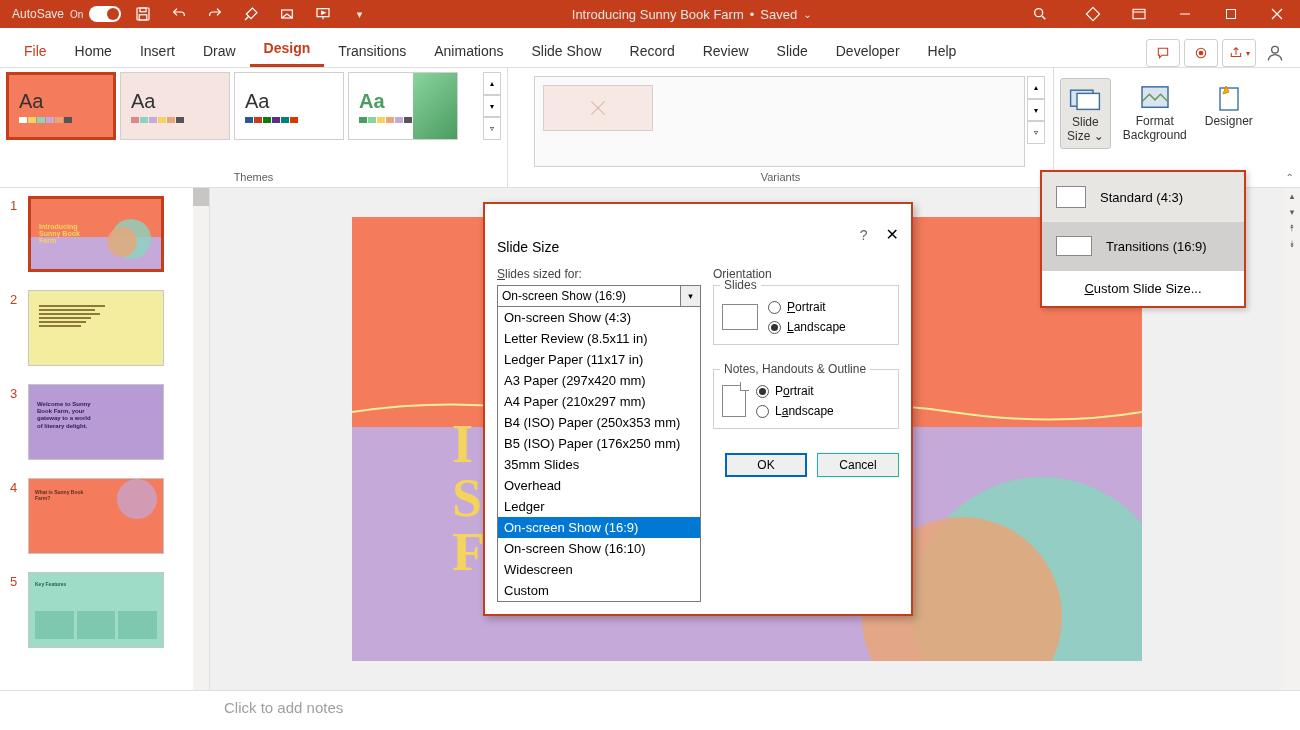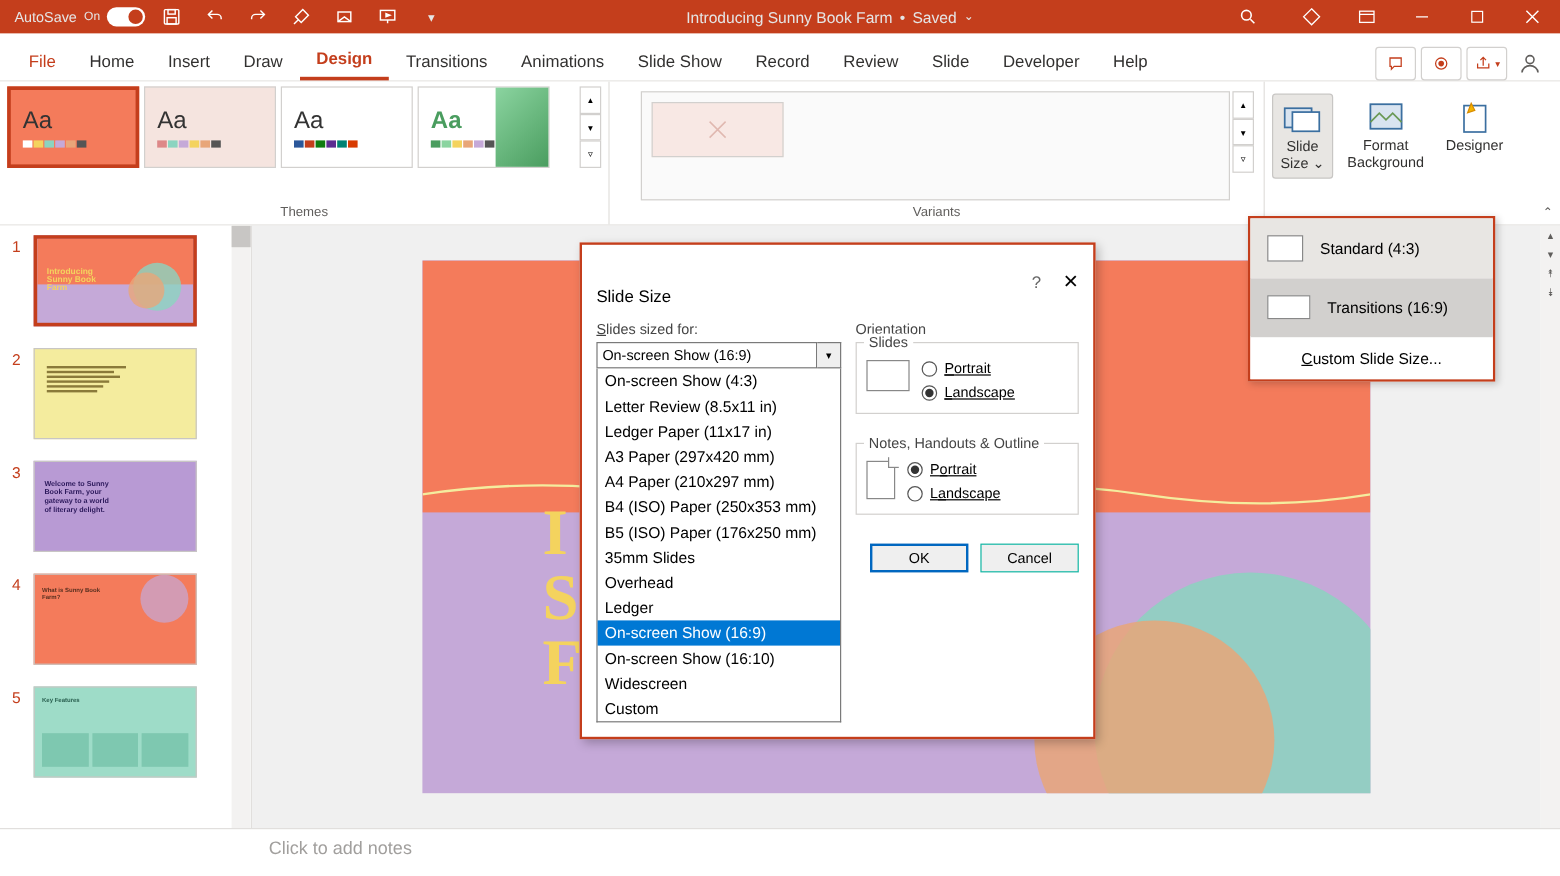--- a/index.html
+++ b/index.html
@@ -42,21 +42,21 @@
 .variant-item { position:absolute; left:8px; top:8px; width:110px; height:46px; border:1px solid #d2d0ce; background:#f8e8e4; display:flex; align-items:center; justify-content:center; }
 
 .customize-group { width: 230px; display: flex; gap: 6px; padding-top:6px; align-items: flex-start; }
 .cust-btn { display: flex; flex-direction: column; align-items: center; font-size: 12px; color: #323130; cursor: pointer; padding: 4px 6px; text-align: center; line-height: 1.2; }
 .cust-btn .icon-box { width: 36px; height: 32px; display: flex; align-items: center; justify-content: center; }
 .cust-btn.selected { background: #e8e6e3; border: 1px solid #c8c6c4; border-radius: 3px; }
 
 .collapse-caret { position: absolute; right: 6px; bottom: 4px; font-size: 10px; color: #605e5c; cursor: pointer; }
 
 
-.size-menu { position: absolute; top: 180px; right: 54px; width: 206px; background: #fff; border: 2px solid #C43E1C; box-shadow: 2px 2px 6px rgba(0,0,0,0.2); z-index: 50; }
+.size-menu { position: absolute; top: 170px; right: 54px; width: 206px; background: #fff; border: 2px solid #C43E1C; box-shadow: 2px 2px 6px rgba(0,0,0,0.2); z-index: 50; }
 .size-menu-item { display: flex; align-items: center; gap: 14px; padding: 14px 14px; font-size: 13px; cursor: pointer; }
 .size-menu-item:first-child { background: #e8e6e3; }
 .size-menu-item.hover { background: #d2d0ce; }
 .size-preview { width: 30px; height: 22px; border: 1px solid #888; background: #fff; }
 .size-preview.wide { width: 36px; height: 20px; }
 .size-menu-custom { border-top: 1px solid #d2d0ce; padding: 10px 14px; text-align: center; font-size: 13px; cursor: pointer; background:#fff; }
 
 
 .main { display: flex; height: 502px; }
 .thumb-panel { width: 210px; background: #fff; border-right: 1px solid #e1dfdd; overflow-y: auto; position: relative; }
@@ -96,21 +96,21 @@
 .dlg-combo { display: flex; }
 .dlg-combo input { flex: 1; border: 1px solid #7a7a7a; font-size: 12px; padding: 2px 4px; height: 22px; }
 .dlg-combo button { width: 20px; border: 1px solid #7a7a7a; border-left: none; background: #efefef; cursor: pointer; font-size: 9px; }
 .dlg-listbox { border: 1px solid #7a7a7a; border-top: none; background: #fff; }
 .dlg-listbox div { font-size: 13px; padding: 3px 6px; cursor: pointer; }
 .dlg-listbox div.selected { background: #0078d4; color: #fff; }
 
 .dlg-right { width: 186px; }
 .fieldset { border: 1px solid #d2d0ce; padding: 8px 8px 10px 8px; margin-bottom: 24px; position: relative; }
 .fieldset .legend { position: absolute; top: -8px; left: 6px; background: #fff; padding: 0 4px; font-size: 12px; color: #444; }
-.orient-row { display: flex; align-items: flex-start; gap: 10px; margin-top: 6px; text-decoration: underline; }
+.orient-row { display: flex; align-items: center; gap: 10px; margin-top: 6px; }
 .orient-preview { width: 34px; height: 28px; border: 1px solid #888; background: #fff; position: relative; }
 .orient-preview.page::after { content:""; position:absolute; right:-4px; top:-4px; width:8px; height:8px; background:#fff; border-left:1px solid #888; border-bottom:1px solid #888; }
 .radios { display: flex; flex-direction: column; gap: 6px; font-size: 12px; }
 .radios label { display: flex; align-items: center; gap: 6px; cursor: pointer; }
 .radio { width: 13px; height: 13px; border: 1px solid #555; border-radius: 50%; display: inline-flex; align-items: center; justify-content: center; }
 .radio.checked::after { content: ""; width: 7px; height: 7px; background: #333; border-radius: 50%; }
 .underline-letter { text-decoration: underline; }
 
 .dlg-buttons { display: flex; gap: 10px; justify-content: flex-end; margin-top: 4px; }
 .dlg-btn { width: 82px; height: 24px; border: 1px solid #14b8a6; background: #efefef; font-size: 12px; cursor: pointer; }

